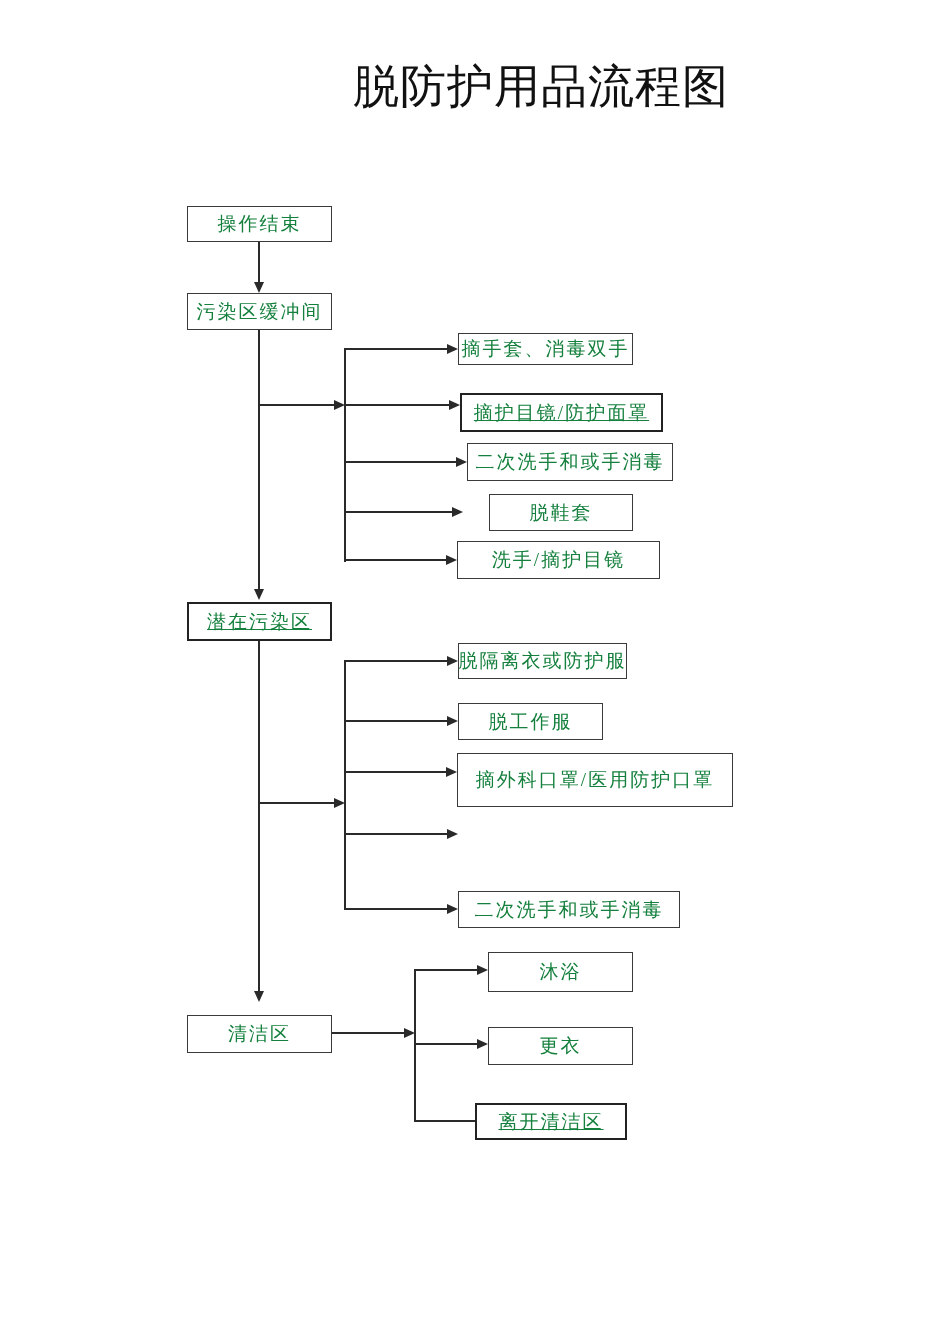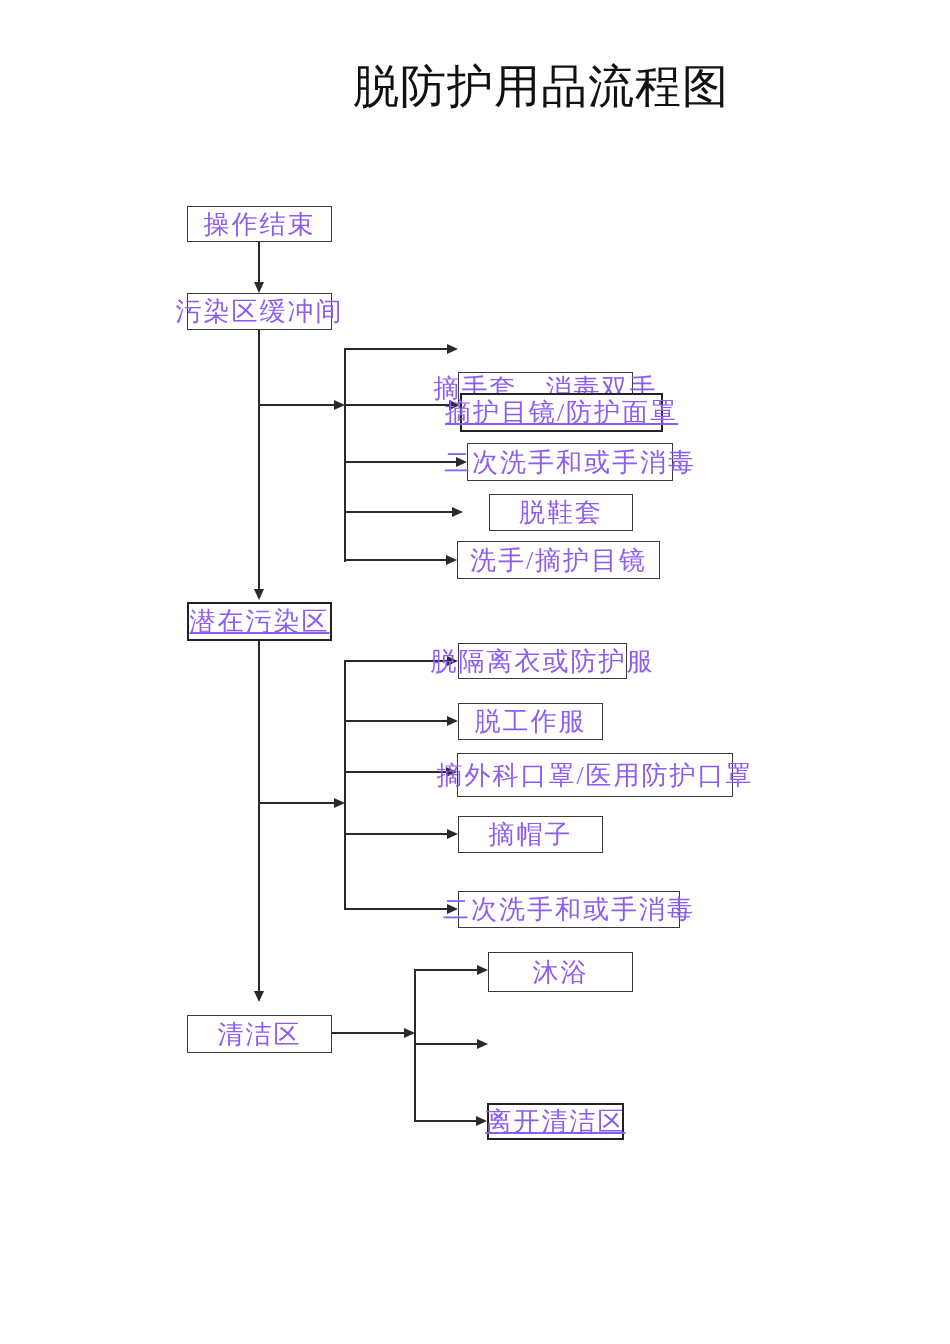--- a/index.html
+++ b/index.html
@@ -28,23 +28,23 @@
     white-space: nowrap;
   }
   .node {
     position: absolute;
     box-sizing: border-box;
     border: 1.5px solid #3a3a3a;
     background: #ffffff;
     display: flex;
     align-items: center;
     justify-content: center;
-    font-size: 26px;
+    font-size: 19px;
     letter-spacing: 2px;
-    color: #8b5cf6;
+    color: #15803d;
     white-space: nowrap;
   }
   .node.em {
     border-width: 2.5px;
     border-color: #222222;
     text-decoration: underline;
   }
   
   .h {
     position: absolute;
@@ -95,21 +95,21 @@
 
   <div class="v" style="left:258px; top:641px; height:350px;"></div>
   <div class="ad" style="left:254px; top:991px;"></div>
 
   <div class="h" style="left:259px; top:404px; width:75px;"></div>
   <div class="ar" style="left:334px; top:400px;"></div>
   <div class="v" style="left:344px; top:348px; height:214px;"></div>
 
   <div class="h" style="left:344px; top:348px; width:103px;"></div>
   <div class="ar" style="left:447px; top:344px;"></div>
-  <div class="node" style="left:458px; top:333px; width:175px; height:32px;margin-top:39px;">摘手套、消毒双手</div>
+  <div class="node" style="left:458px; top:333px; width:175px; height:32px;">摘手套、消毒双手</div>
 
   <div class="h" style="left:344px; top:404px; width:105px;"></div>
   <div class="ar" style="left:449px; top:400px;"></div>
   <div class="node em" style="left:460px; top:393px; width:203px; height:39px;">摘护目镜/防护面罩</div>
 
   <div class="h" style="left:344px; top:461px; width:112px;"></div>
   <div class="ar" style="left:456px; top:457px;"></div>
   <div class="node" style="left:467px; top:443px; width:206px; height:38px;">二次洗手和或手消毒</div>
 
   <div class="h" style="left:344px; top:511px; width:108px;"></div>
@@ -127,38 +127,38 @@
   <div class="h" style="left:344px; top:660px; width:103px;"></div>
   <div class="ar" style="left:447px; top:656px;"></div>
   <div class="node" style="left:458px; top:643px; width:169px; height:36px;">脱隔离衣或防护服</div>
 
   <div class="h" style="left:344px; top:720px; width:103px;"></div>
   <div class="ar" style="left:447px; top:716px;"></div>
   <div class="node" style="left:458px; top:703px; width:145px; height:37px;">脱工作服</div>
 
   <div class="h" style="left:344px; top:771px; width:102px;"></div>
   <div class="ar" style="left:446px; top:767px;"></div>
-  <div class="node" style="left:457px; top:753px; width:276px; height:44px;">摘外科口罩/医用防护口罩</div>
+  <div class="node" style="left:457px; top:753px; width:276px; height:54px;">摘外科口罩/医用防护口罩</div>
 
   <div class="h" style="left:344px; top:833px; width:103px;"></div>
   <div class="ar" style="left:447px; top:829px;"></div>
-  <div class="node" style="left:458px; top:816px; width:145px; height:37px;">摘帽子</div>
 
   <div class="h" style="left:344px; top:908px; width:103px;"></div>
   <div class="ar" style="left:447px; top:904px;"></div>
   <div class="node" style="left:458px; top:891px; width:222px; height:37px;">二次洗手和或手消毒</div>
 
   <div class="h" style="left:332px; top:1032px; width:72px;"></div>
   <div class="ar" style="left:404px; top:1028px;"></div>
   <div class="v" style="left:414px; top:969px; height:153px;"></div>
 
   <div class="h" style="left:414px; top:969px; width:63px;"></div>
   <div class="ar" style="left:477px; top:965px;"></div>
   <div class="node" style="left:488px; top:952px; width:145px; height:40px;">沐浴</div>
 
   <div class="h" style="left:414px; top:1043px; width:63px;"></div>
   <div class="ar" style="left:477px; top:1039px;"></div>
+  <div class="node" style="left:488px; top:1027px; width:145px; height:38px;">更衣</div>
 
   <div class="h" style="left:414px; top:1120px; width:62px;"></div>
   <div class="ar" style="left:476px; top:1116px;"></div>
-  <div class="node em" style="left:487px; top:1103px; width:137px; height:37px;">离开清洁区</div>
+  <div class="node em" style="left:475px; top:1103px; width:152px; height:37px;">离开清洁区</div>
 
 </div>
 
 </body></html>

